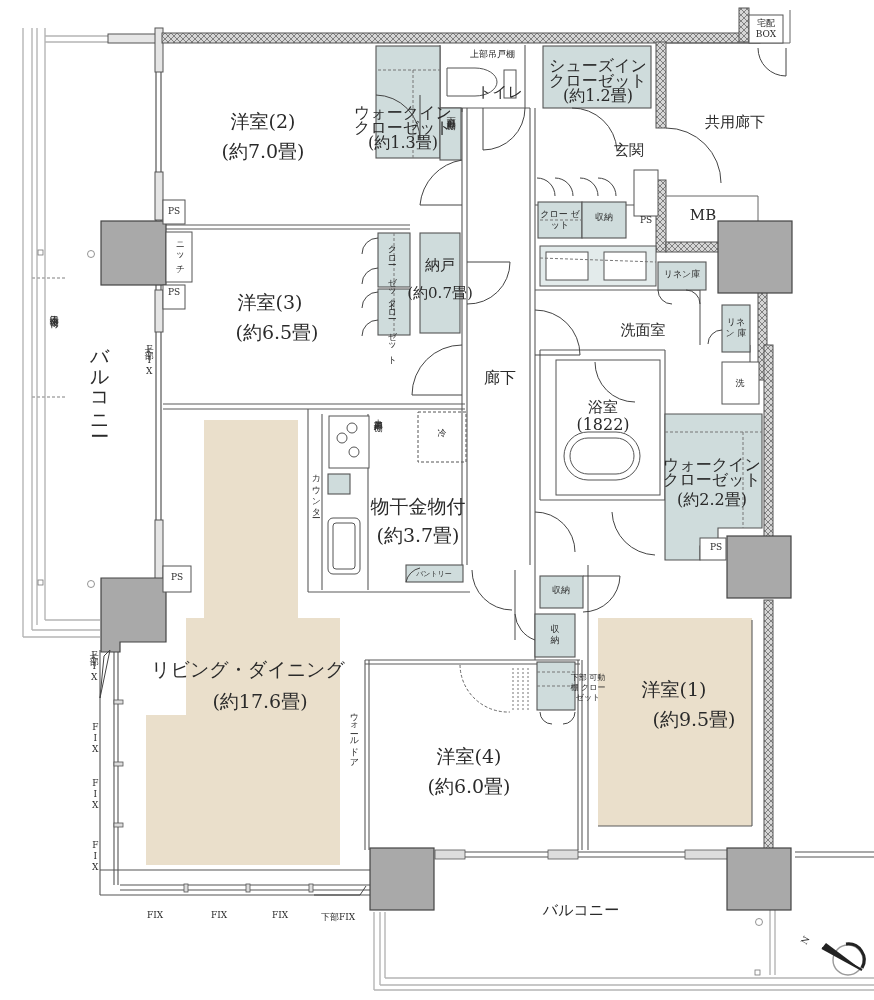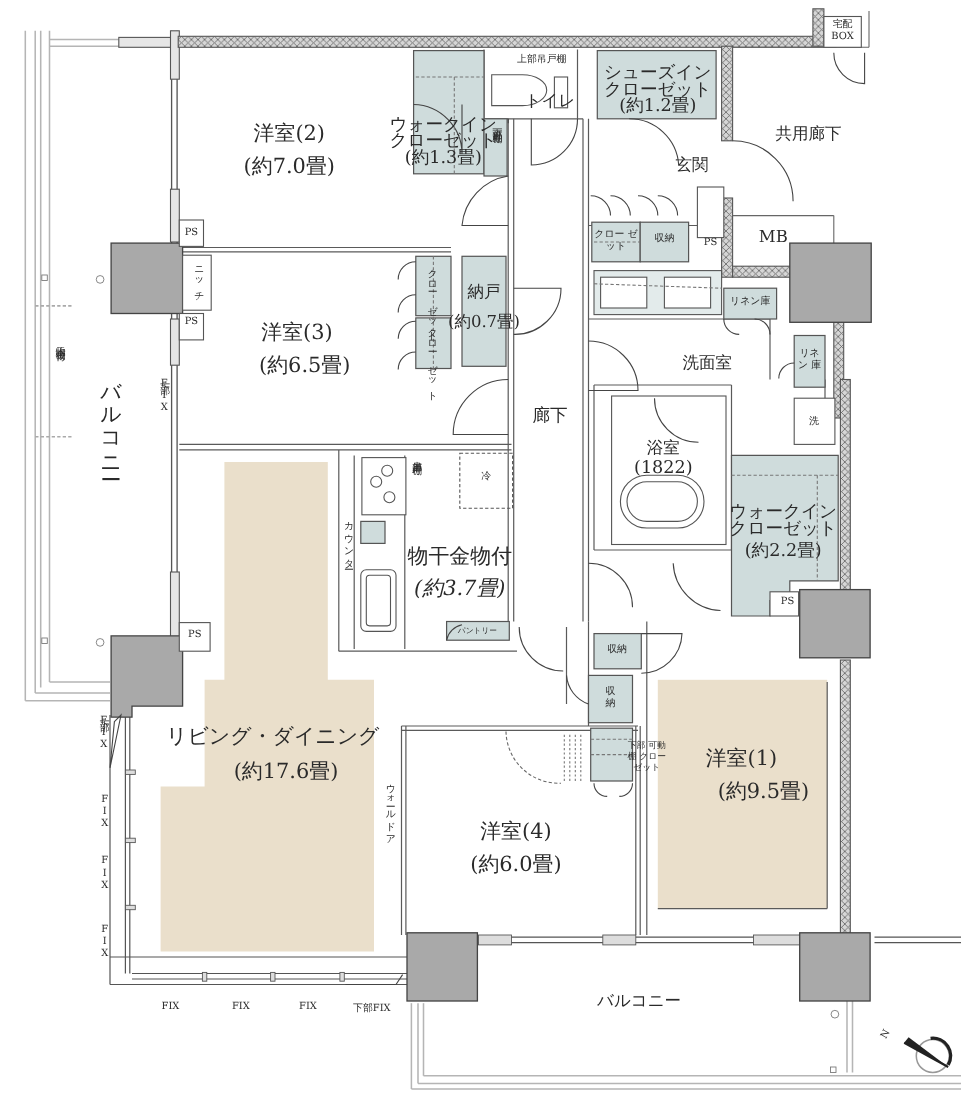--- a/index.html
+++ b/index.html
@@ -286,21 +286,21 @@
 <div class="lbl room-lg center" style="left:263px; top:122px;">洋室(2)</div>
 <div class="lbl room-lg center" style="left:263px; top:152px;">(約7.0畳)</div>
 
 <div class="lbl room-lg center" style="left:252px; top:303px;margin-left:18px;">洋室(3)</div>
 <div class="lbl room-lg center" style="left:265px; top:333px;margin-left:12px;">(約6.5畳)</div>
 
 <div class="lbl room-lg center" style="left:248px; top:670px;">リビング・ダイニング</div>
 <div class="lbl room-lg center" style="left:260px; top:702px;">(約17.6畳)</div>
 
 <div class="lbl room-lg center" style="left:418px; top:507px;">物干金物付</div>
-<div class="lbl room-lg center" style="left:418px; top:536px;font-style:italic;">(約3.7畳)</div>
+<div class="lbl room-lg center" style="left:418px; top:536px;">(約3.7畳)</div>
 
 <div class="lbl room-lg center" style="left:469px; top:757px;">洋室(4)</div>
 <div class="lbl room-lg center" style="left:469px; top:787px;">(約6.0畳)</div>
 
 <div class="lbl room-lg center" style="left:674px; top:690px;">洋室(1)</div>
 <div class="lbl room-lg center" style="left:674px; top:720px;margin-left:20px;">(約9.5畳)</div>
 
 <div class="lbl room-md center" style="left:500px; top:92px;">トイレ</div>
 <div class="lbl room-md center" style="left:597px; top:150px;margin-left:32px;">玄関</div>
 <div class="lbl room-md center" style="left:643px; top:330px;">洗面室</div>

